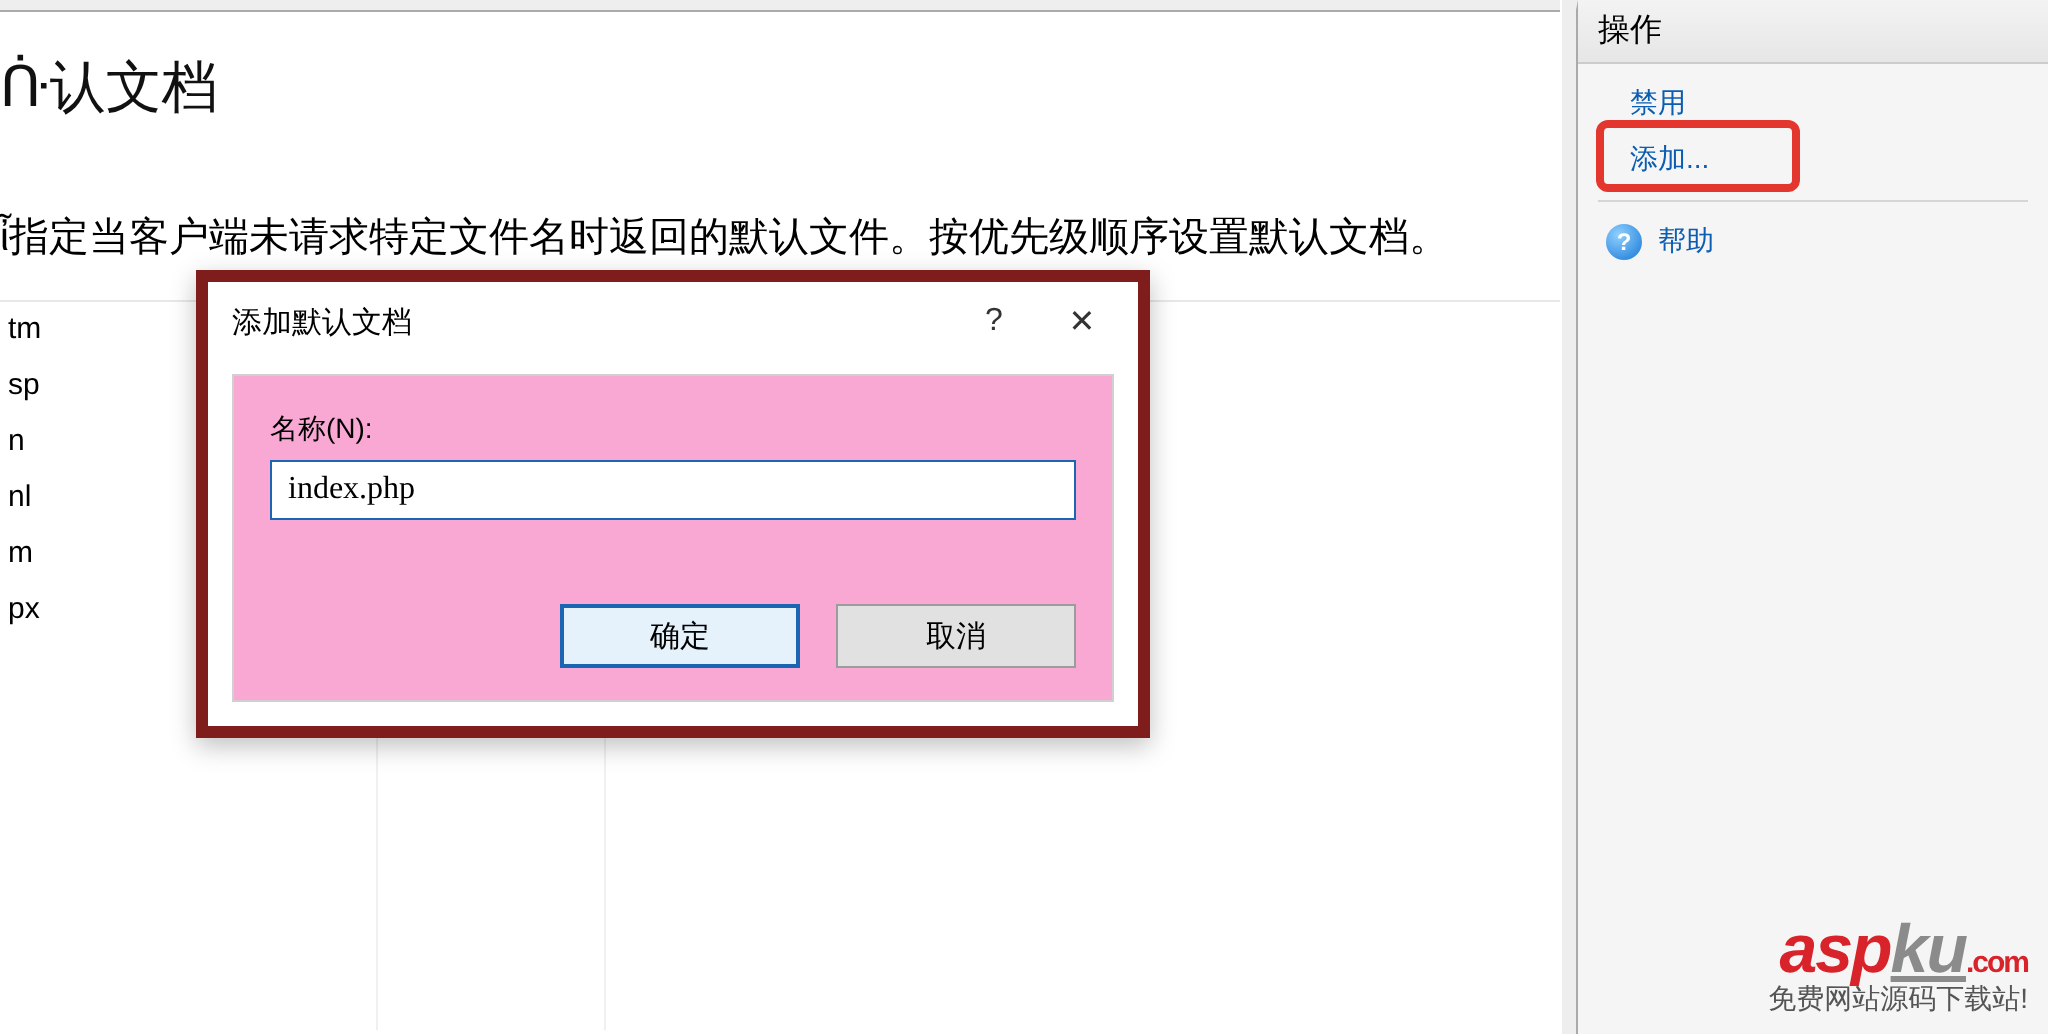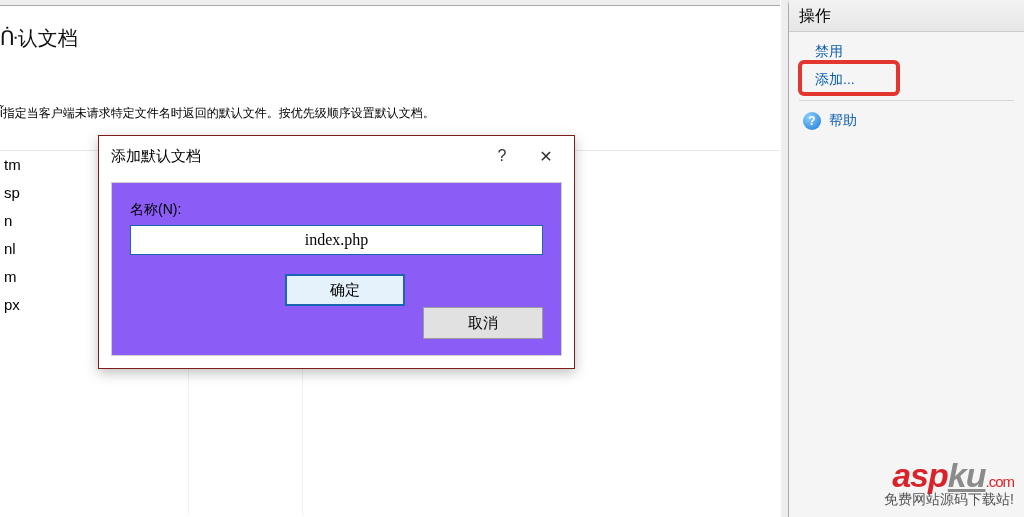--- a/index.html
+++ b/index.html
@@ -1,57 +1,57 @@
 <!DOCTYPE html>
 <html><head>
 <meta charset="utf-8">
 <style>
   * { box-sizing: border-box; margin: 0; padding: 0; }
   html, body { width: 1024px; height: 517px; font-family: "Microsoft YaHei", "Segoe UI", Tahoma, sans-serif; font-size: 14px; background: #fff; overflow: hidden; }
 
   .main-area { position: absolute; left: 0; top: 0; width: 780px; height: 517px; background: #fff; }
   .top-border { position: absolute; left: 0; top: 0; width: 780px; height: 6px; background: #eee; border-bottom: 1px solid #aaa; }
-  .page-title { position: absolute; left: 0; top: 25px; font-size: 20px; color: #111; }
-  .page-desc { position: absolute; left: 0; top: 105px; font-size: 12px; color: #000; }
+  .page-title { position: absolute; left: 0; top: 25px; font-size: 28px; color: #111; }
+  .page-desc { position: absolute; left: 0; top: 105px; font-size: 20px; color: #000; }
 
   .grid-wrap { position: absolute; left: 0; top: 150px; width: 780px; }
   .grid-body { border-top: 1px solid #e8e8e8; }
   .grid-row { height: 28px; line-height: 28px; padding-left: 4px; font-size: 15px; color: #000; }
   .grid-cols { position: absolute; left: 0; top: 175px; width: 780px; height: 340px; pointer-events: none; }
   .grid-col-line { position: absolute; top: 0; bottom: 0; width: 1px; background: #f0f0f0; }
 
   .actions-panel { position: absolute; right: 0; top: 0; width: 236px; height: 517px; background: #f5f5f5; border-left: 1px solid #999; }
   .actions-gutter { position: absolute; left: -8px; top: 0; width: 8px; height: 517px; background: #eee; border-right: 1px solid #aaa; border-top: 5px solid #eee; }
   .actions-title { height: 32px; line-height: 32px; padding-left: 10px; font-size: 16px; color: #000; background: linear-gradient(#f3f3f3,#e6e6e6); border-bottom: 1px solid #ccc; }
   .actions-list { padding: 6px 10px; }
   .action-item { display: flex; align-items: center; height: 28px; padding-left: 16px; color: #0b5db1; cursor: pointer; font-size: 14px; }
   .action-item.disable { color: #0b5db1; }
   .action-sep { height: 1px; background: #d6d6d6; margin: 6px 0 8px 0; }
   .action-help { display: flex; align-items: center; height: 24px; padding-left: 4px; color: #0b5db1; cursor: pointer; }
   .action-help .help-icon { width: 18px; height: 18px; border-radius: 50%; background: radial-gradient(circle at 35% 30%, #8fd0ff, #1777d6); display: flex; align-items: center; justify-content: center; color: #fff; font-weight: bold; font-size: 12px; margin-right: 8px; }
 
   .add-highlight { position: absolute; right: 124px; top: 60px; width: 102px; height: 36px; border: 4px solid #e3362e; border-radius: 6px; pointer-events: none; }
 
-  .dialog { position: absolute; left: 98px; top: 135px; width: 477px; height: 234px; background: #fff; border: 1px solid #7f1d1d; box-shadow: 0 4px 12px rgba(0,0,0,0.25); }
+  .dialog { position: absolute; left: 98px; top: 135px; width: 477px; height: 234px; background: #fff; border: 6px solid #7f1d1d; box-shadow: 0 4px 12px rgba(0,0,0,0.25); }
   .dialog-titlebar { height: 40px; display: flex; align-items: center; padding: 0 6px 0 12px; font-size: 15px; color: #000; }
   .dialog-titlebar .title-text { flex: 1; }
   .dialog-titlebar .title-btn { width: 44px; height: 32px; display: flex; align-items: center; justify-content: center; cursor: pointer; font-size: 16px; color: #333; }
-  .dialog-body { position: absolute; left: 12px; top: 46px; right: 12px; bottom: 12px; background: #8b5cf6; border: 1px solid #d0d0d0; padding: 18px 18px; }
+  .dialog-body { position: absolute; left: 12px; top: 46px; right: 12px; bottom: 12px; background: #f9a8d4; border: 1px solid #d0d0d0; padding: 18px 18px; }
   .field-label { font-size: 14px; color: #000; margin-bottom: 6px; }
-  .field-input { width: 100%; height: 30px; border: 1px solid #1a66b3; padding: 0 8px; font-size: 16px; font-family: "Times New Roman", serif; background: #fff; outline: none; text-align: center; }
+  .field-input { width: 100%; height: 30px; border: 1px solid #1a66b3; padding: 0 8px; font-size: 16px; font-family: "Times New Roman", serif; background: #fff; outline: none; }
   .dialog-buttons { position: absolute; left: 0; right: 0; bottom: 16px; display: flex; justify-content: flex-end; gap: 18px; padding-right: 18px; }
   .dlg-btn { width: 120px; height: 32px; font-size: 15px; cursor: pointer; }
   .dlg-btn.primary { border: 2px solid #1a66b3; background: #e5f1fb; }
-  .dlg-btn.secondary { border: 1px solid #9c9c9c; background: #e1e1e1; margin-top: 33px; }
+  .dlg-btn.secondary { border: 1px solid #9c9c9c; background: #e1e1e1; }
 
   .watermark { position: absolute; right: 10px; bottom: 8px; text-align: right; font-family: Arial, sans-serif; }
   .watermark .brand { font-size: 34px; font-weight: 900; font-style: italic; letter-spacing: -1px; }
   .watermark .brand .a1 { color: #d8232a; text-align: center; }
   .watermark .brand .a2 { color: #8b8b8b; text-decoration: underline; }
-  .watermark .brand .a3 { color: #d8232a; font-size: 15px; font-style: normal; font-weight: normal; margin-top: 16px; }
+  .watermark .brand .a3 { color: #d8232a; font-size: 15px; font-style: normal; font-weight: bold; margin-top: 16px; }
   .watermark .tagline { font-size: 14px; color: #555; margin-top: -4px; }
 </style>
 </head>
 <body>
 
 <div class="main-area">
   <div class="top-border"></div>
   <div class="page-title">ᑜ认文档</div>
   <div class="page-desc">ἶ指定当客户端未请求特定文件名时返回的默认文件。按优先级顺序设置默认文档。</div>
 

